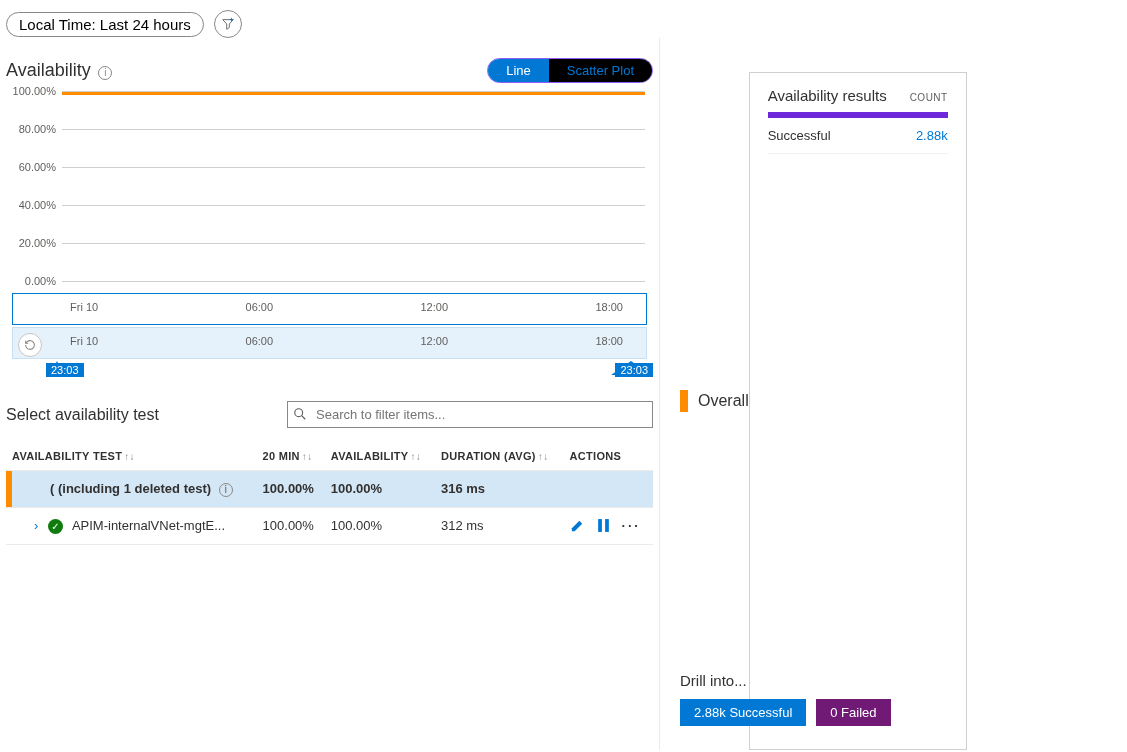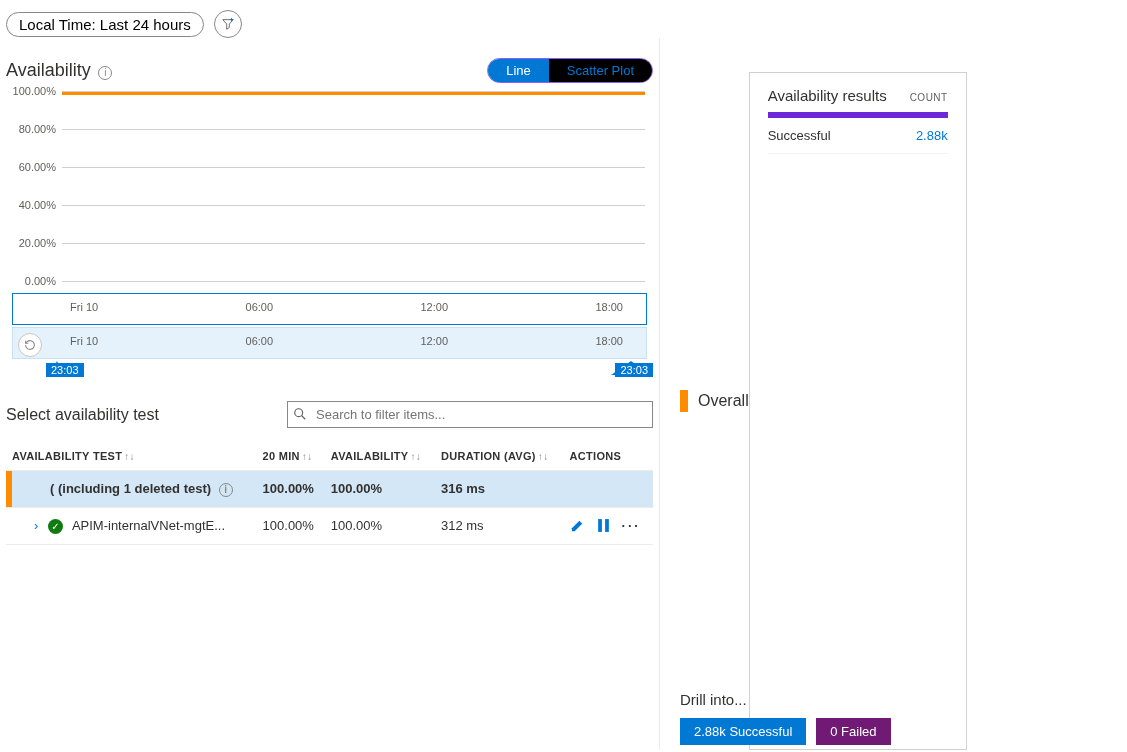--- a/index.html
+++ b/index.html
@@ -67,21 +67,21 @@
   .ov-bar{width:8px;height:22px;background:#ff8c00}
   .card{border:1px solid #d2d0ce;margin-top:20px;padding:14px 18px 10px 18px}
   .card-h{display:flex;justify-content:space-between;align-items:baseline;border-bottom:6px solid #6d28d9;padding-bottom:8px}
   .card-h .t{font-size:15px}
   .card-h .c{font-size:10px;font-weight:400;letter-spacing:.5px;color:#605e5c}
   .res-row{display:flex;align-items:center;padding:10px 0;border-bottom:1px solid #f3f2f1}
   .res-row .lbl{flex:0 0 120px}
   .res-row .bar{flex:1;height:12px;background:#6bb700}
   .res-row .cnt{flex:0 0 60px;text-align:right;color:#0078d4}
 
-  .drill{position:absolute;left:20px;right:20px;bottom:5px}
+  .drill{position:absolute;left:20px;right:20px;bottom:24px}
   .drill-t{font-size:15px;margin-bottom:10px}
   .drill-btns{display:flex;gap:10px}
   .btn{padding:6px 14px;font-size:13px;border:none;cursor:pointer;color:#fff}
   .btn.primary{background:#0078d4}
   .btn.grey{background:#701a75}
 
   svg{display:block}
 </style>
 </head>
 <body>

